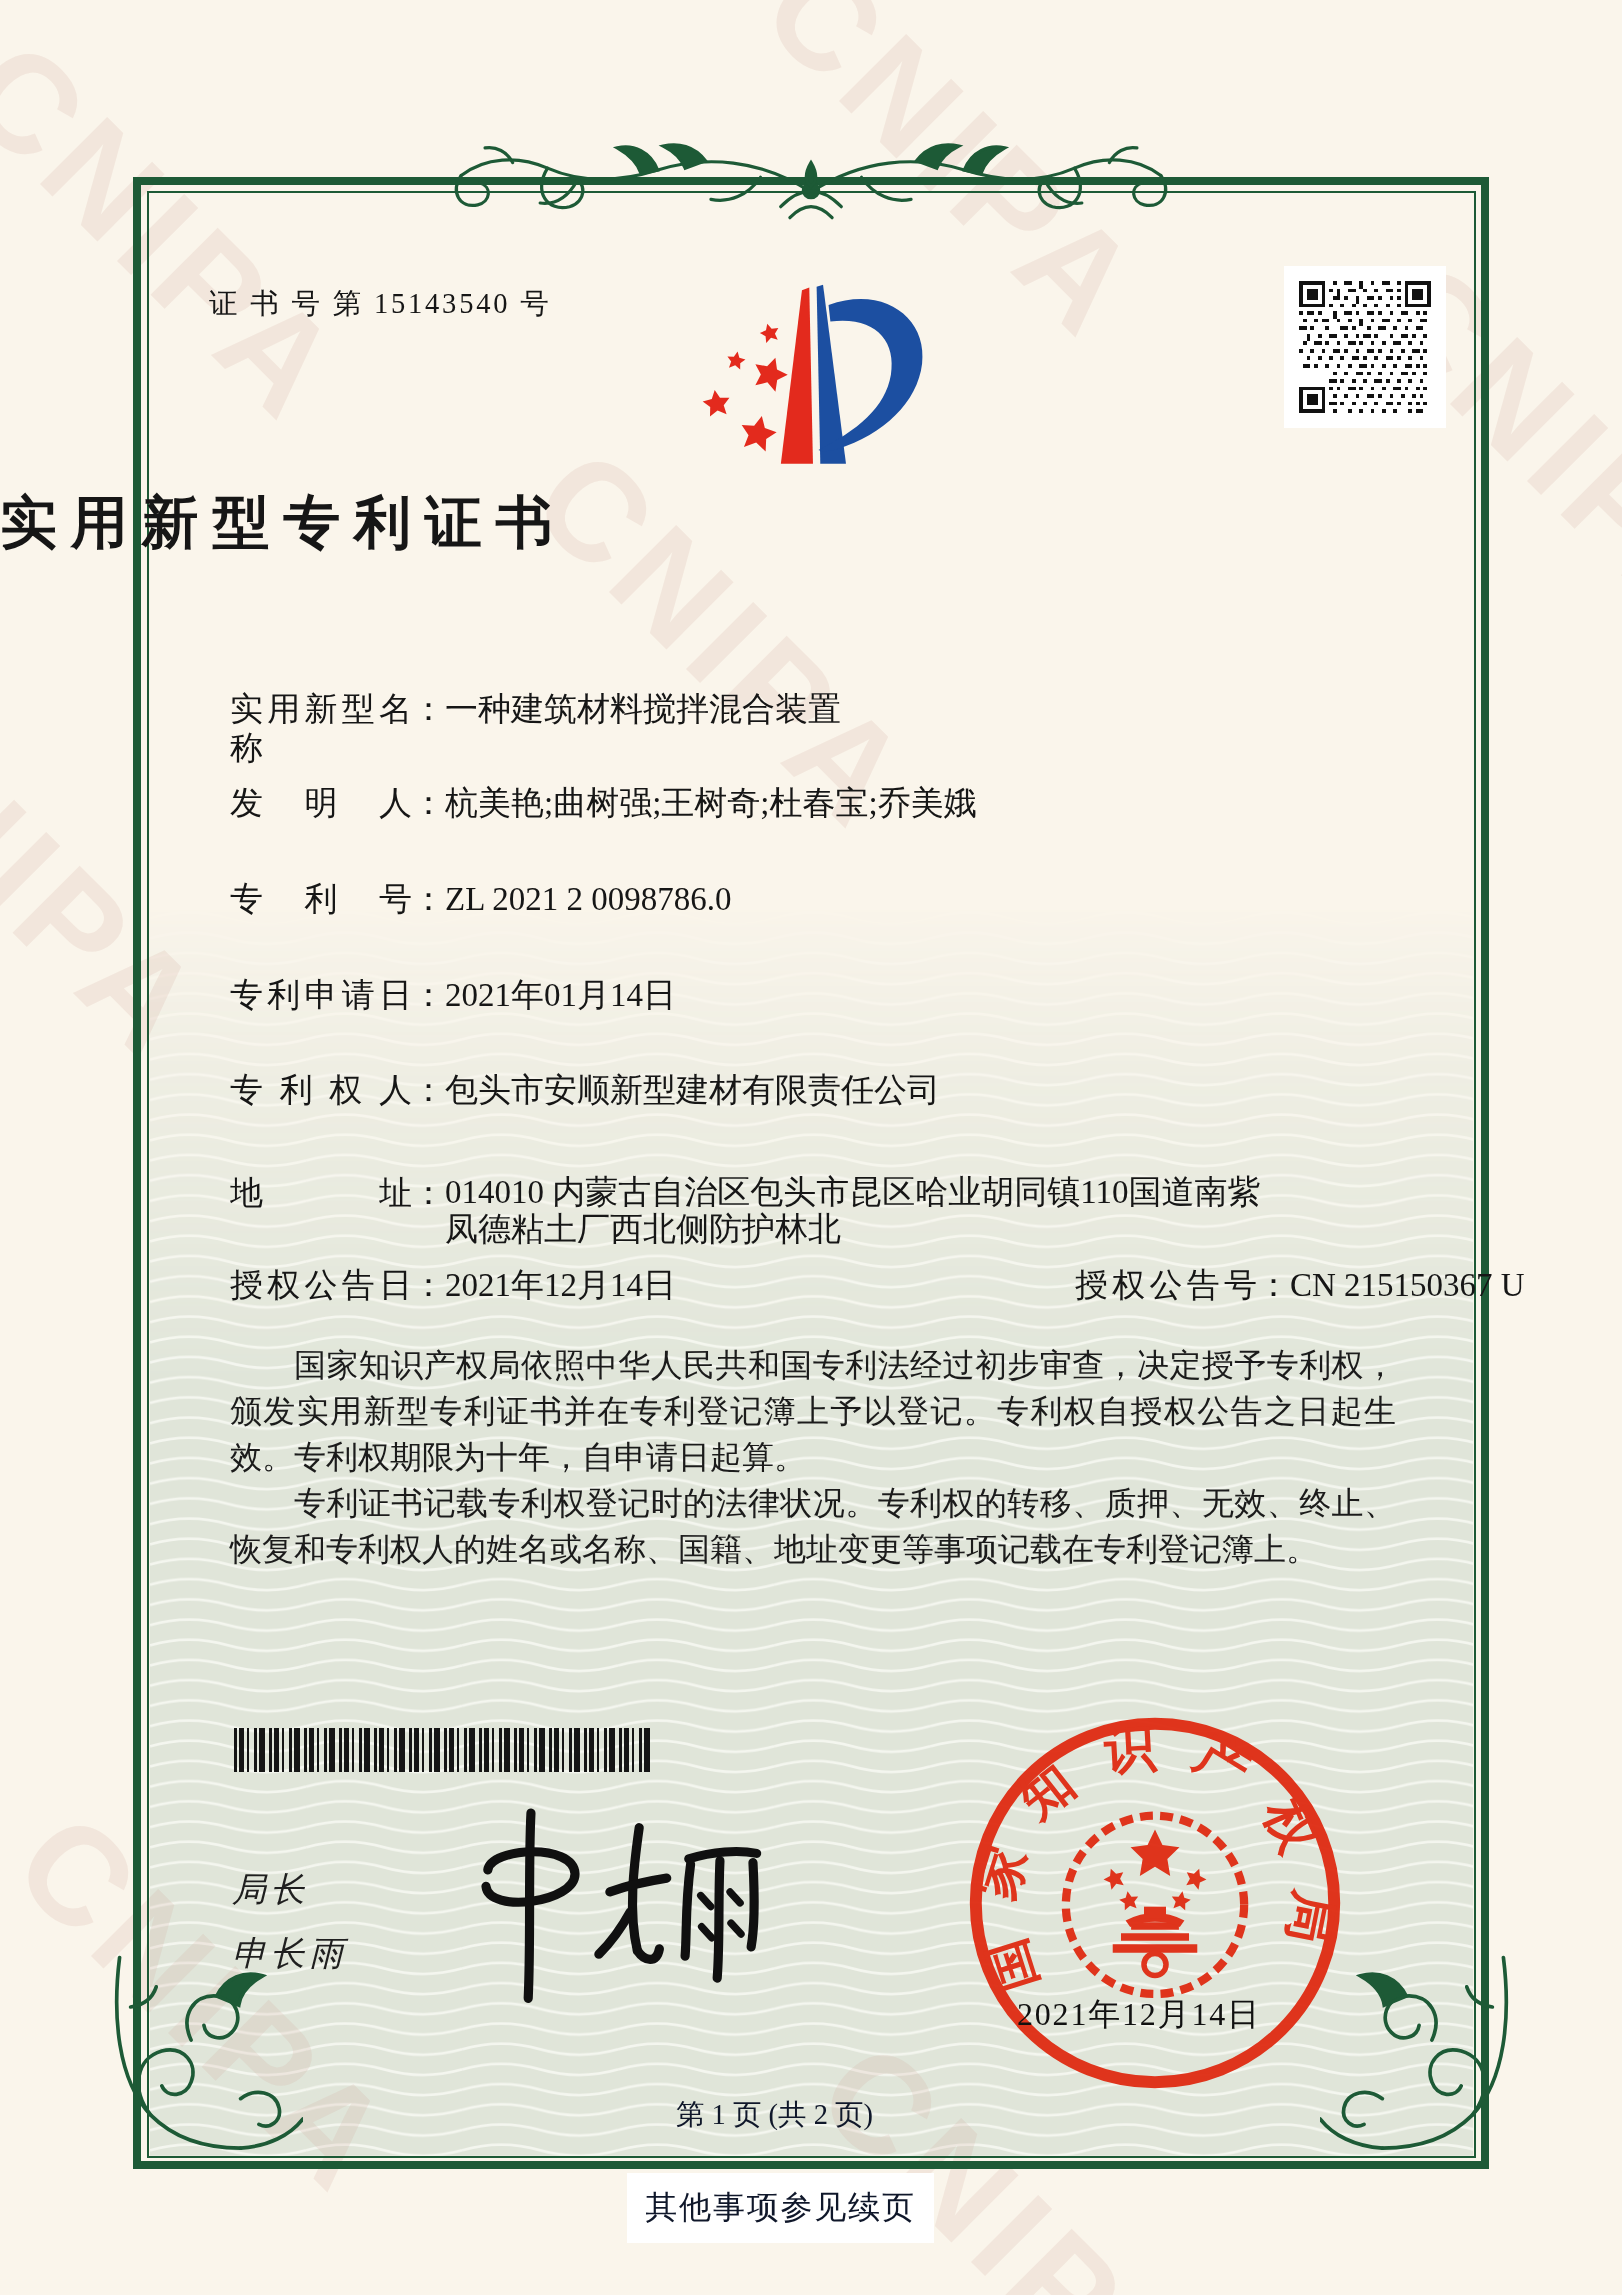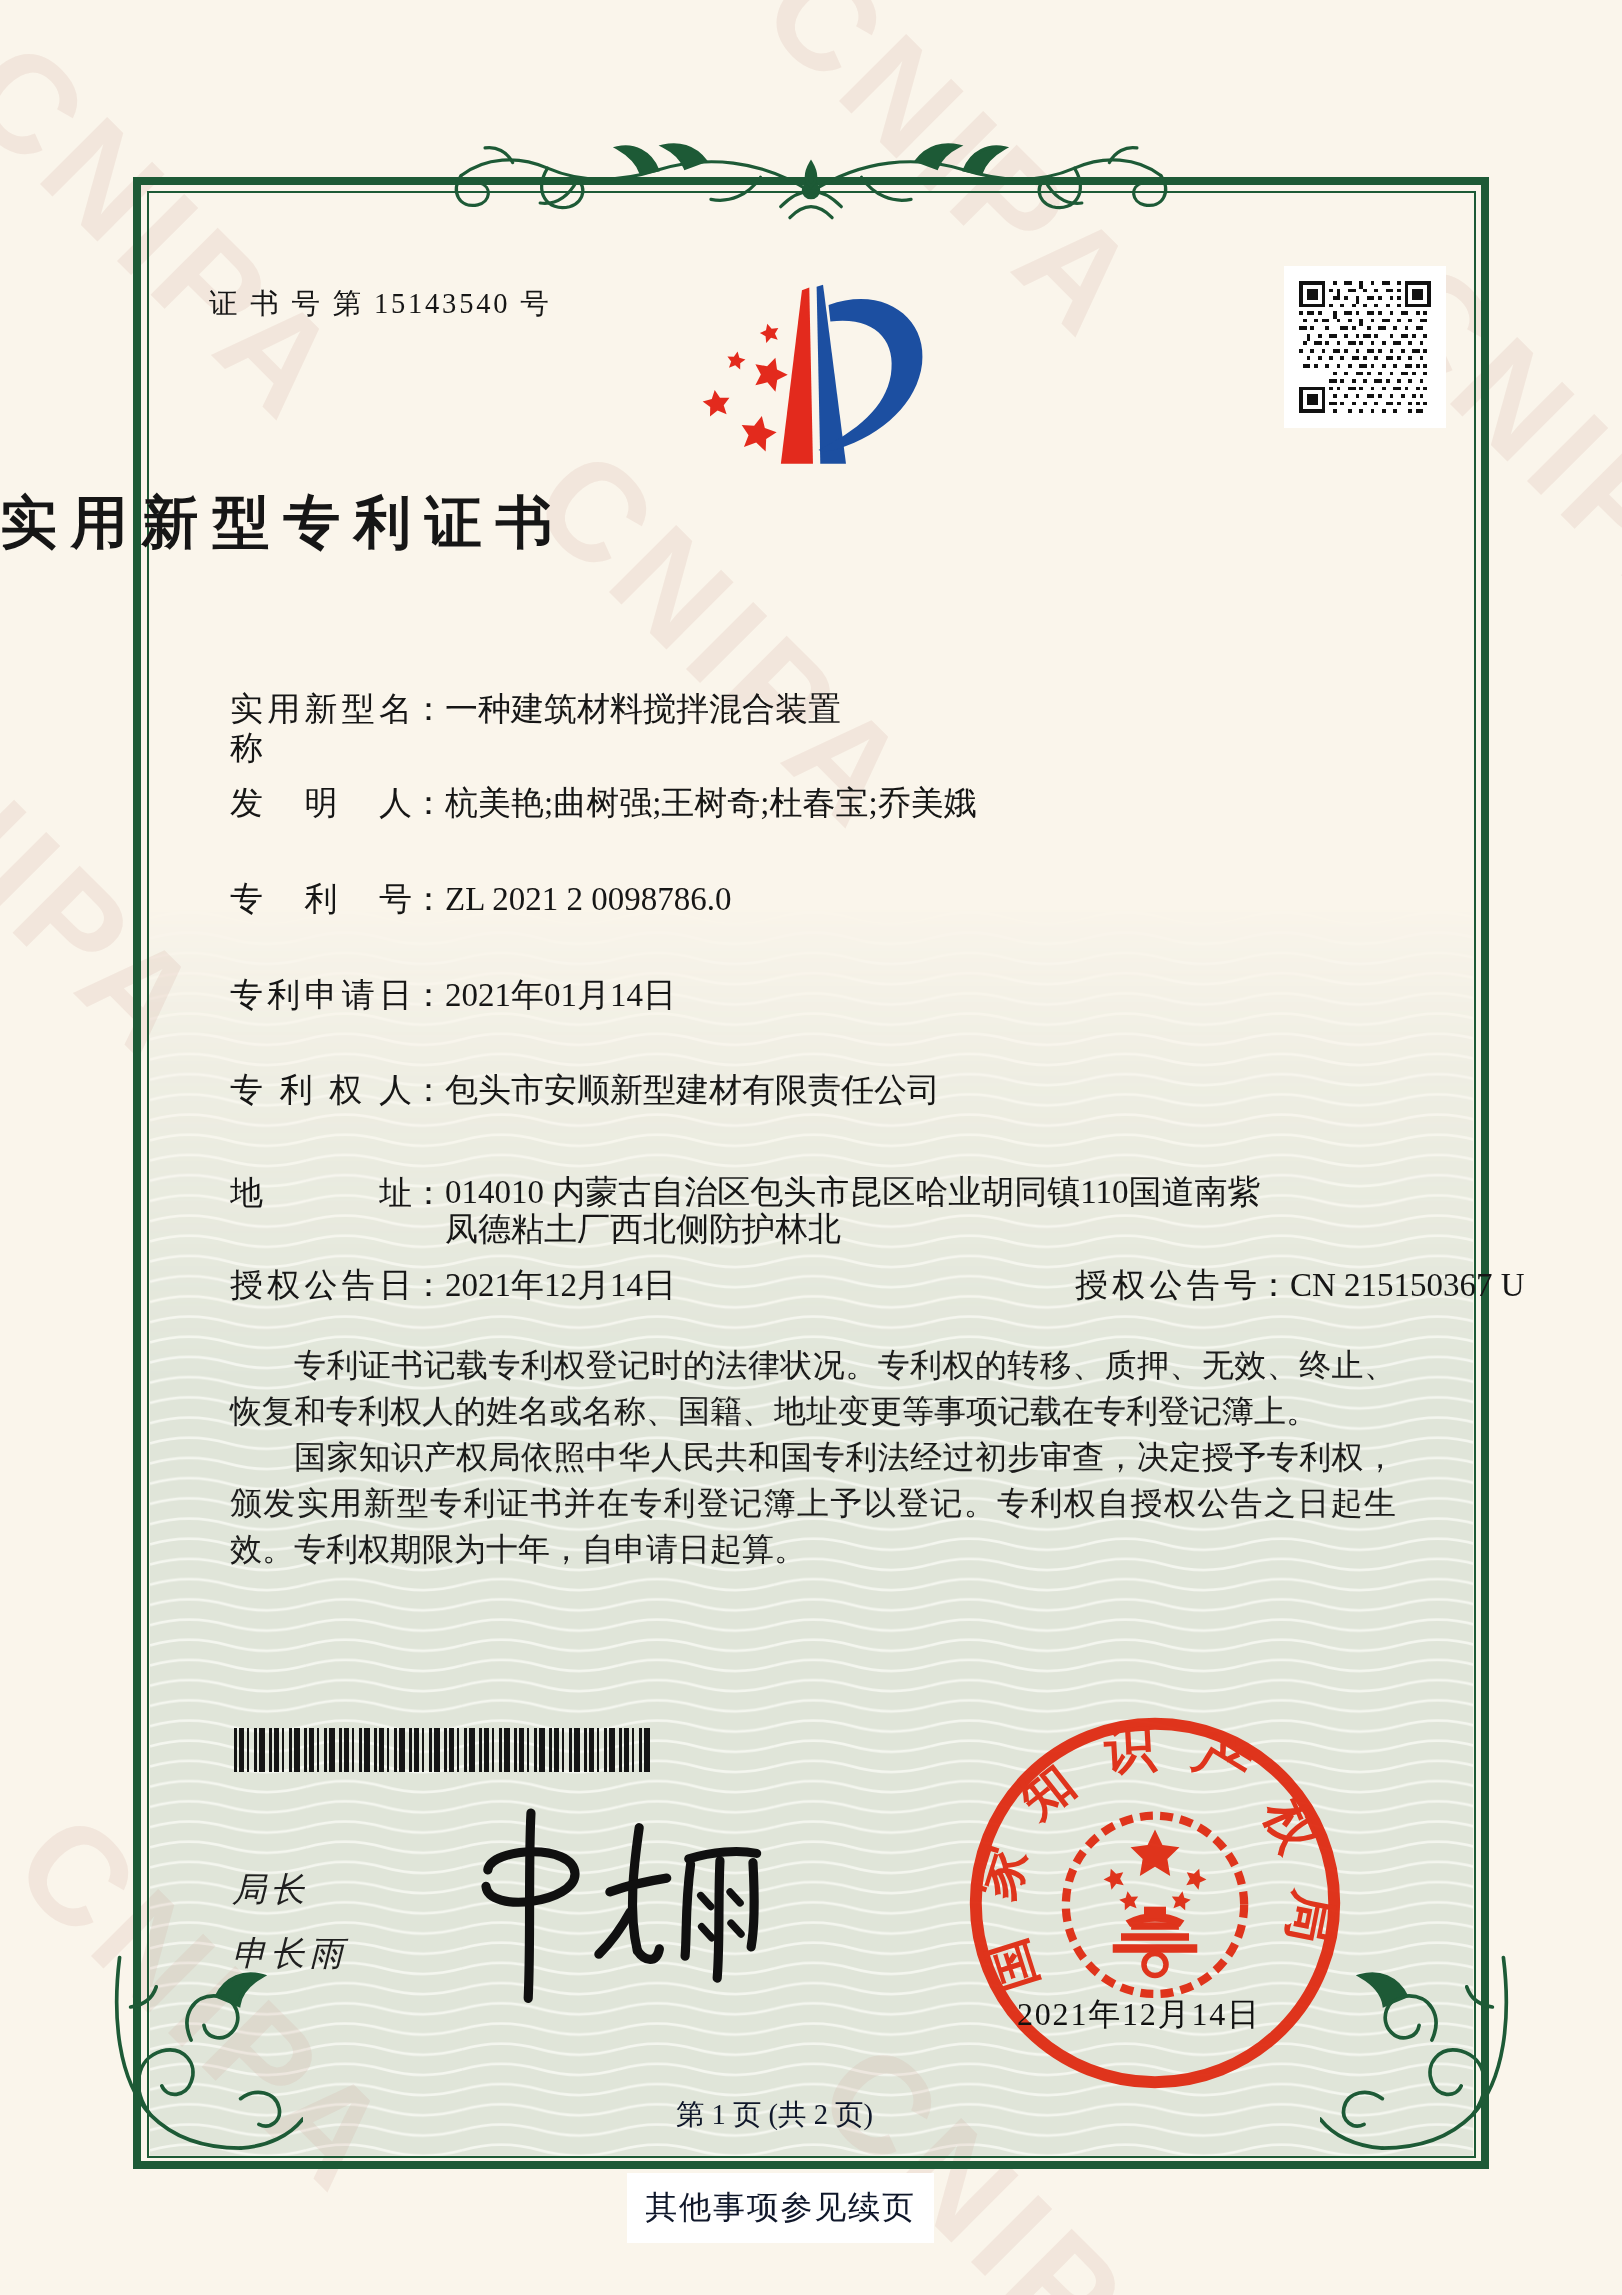--- a/index.html
+++ b/index.html
@@ -229,22 +229,22 @@
       <span>：</span>
       <span class="val">2021年12月14日</span>
     <span class="pair2">
       <span class="lbl">授权公告号</span>
         <span>：</span>
         <span class="val">CN 215150367 U</span>
     </span>
   </div>
 
   <div class="paras">
+    <p>国家知识产权局依照中华人民共和国专利法经过初步审查，决定授予专利权，颁发实用新型专利证书并在专利登记簿上予以登记。专利权自授权公告之日起生效。专利权期限为十年，自申请日起算。</p>
     <p>专利证书记载专利权登记时的法律状况。专利权的转移、质押、无效、终止、恢复和专利权人的姓名或名称、国籍、地址变更等事项记载在专利登记簿上。</p>
-    <p>国家知识产权局依照中华人民共和国专利法经过初步审查，决定授予专利权，颁发实用新型专利证书并在专利登记簿上予以登记。专利权自授权公告之日起生效。专利权期限为十年，自申请日起算。</p>
   </div>
 
   <div class="barcode"></div>
 
   <div class="officer" style="top:1867px">局长</div>
   <div class="officer" style="top:1931px">申长雨</div>
 
   <svg class="sig" width="386" height="211" viewBox="0 0 420 230">
     <g stroke="#101010" stroke-width="10" fill="none" stroke-linecap="round">
       <path d="M150 12 C147 70 150 150 147 214"></path>

